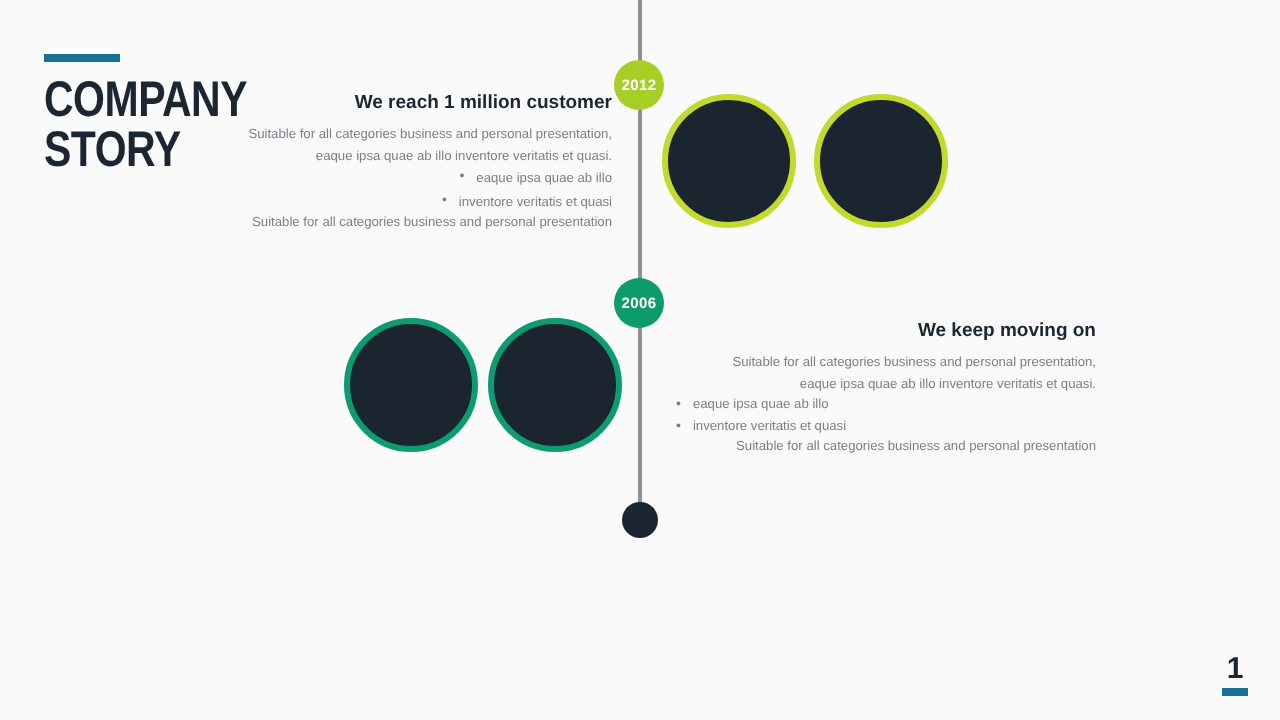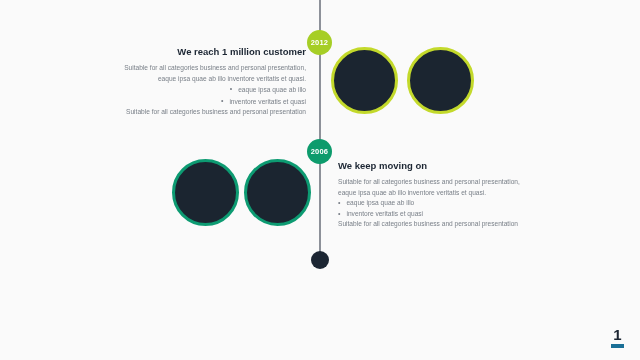--- a/index.html
+++ b/index.html
@@ -85,21 +85,21 @@
     left: 307px;
     top: 139px;
     background: #0d9b6c;
   }
 
   
   .section-heading {
     font-size: 9.5px;
     font-weight: bold;
     color: #1c2633;
-    margin: 0 0 6px 0;
+    margin: 0 0 6px 15px;
   }
   .body-line {
     font-size: 6.6px;
     color: #7a8089;
     line-height: 10.5px;
     margin: 0;
   }
   .bullet-line {
     font-size: 6.6px;
     color: #7a8089;
@@ -119,21 +119,21 @@
     margin-right: 6px;
     font-size: 7px;
     vertical-align: 1px;
   }
 
   #block-bottom {
     position: absolute;
     left: 338px;
     top: 160px;
     width: 210px;
-    text-align: left;
+    text-align: right;
   }
   #block-bottom .bullet-row {
     display: flex;
     align-items: flex-start;
     gap: 6px;
   }
   #block-bottom .bullet-row .dot {
     font-size: 7px;
     line-height: 10.5px;
     color: #7a8089;
@@ -172,20 +172,25 @@
     height: 4px;
     background: #1a6f96;
     margin: 2px auto 0 auto;
   }
 </style>
 </head>
 <body>
 
 <div id="slide">
 
+  <div id="title-block">
+    <div id="title-rule"></div>
+    <div class="title-line">COMPANY</div>
+    <div class="title-line">STORY</div>
+  </div>
 
   <div id="timeline-line"></div>
   <div id="timeline-end-dot"></div>
 
   <div class="year-badge" id="badge-2012">
     <span>2012</span>
   </div>
   <div class="year-badge" id="badge-2014">
     <span>2006</span>
   </div>

